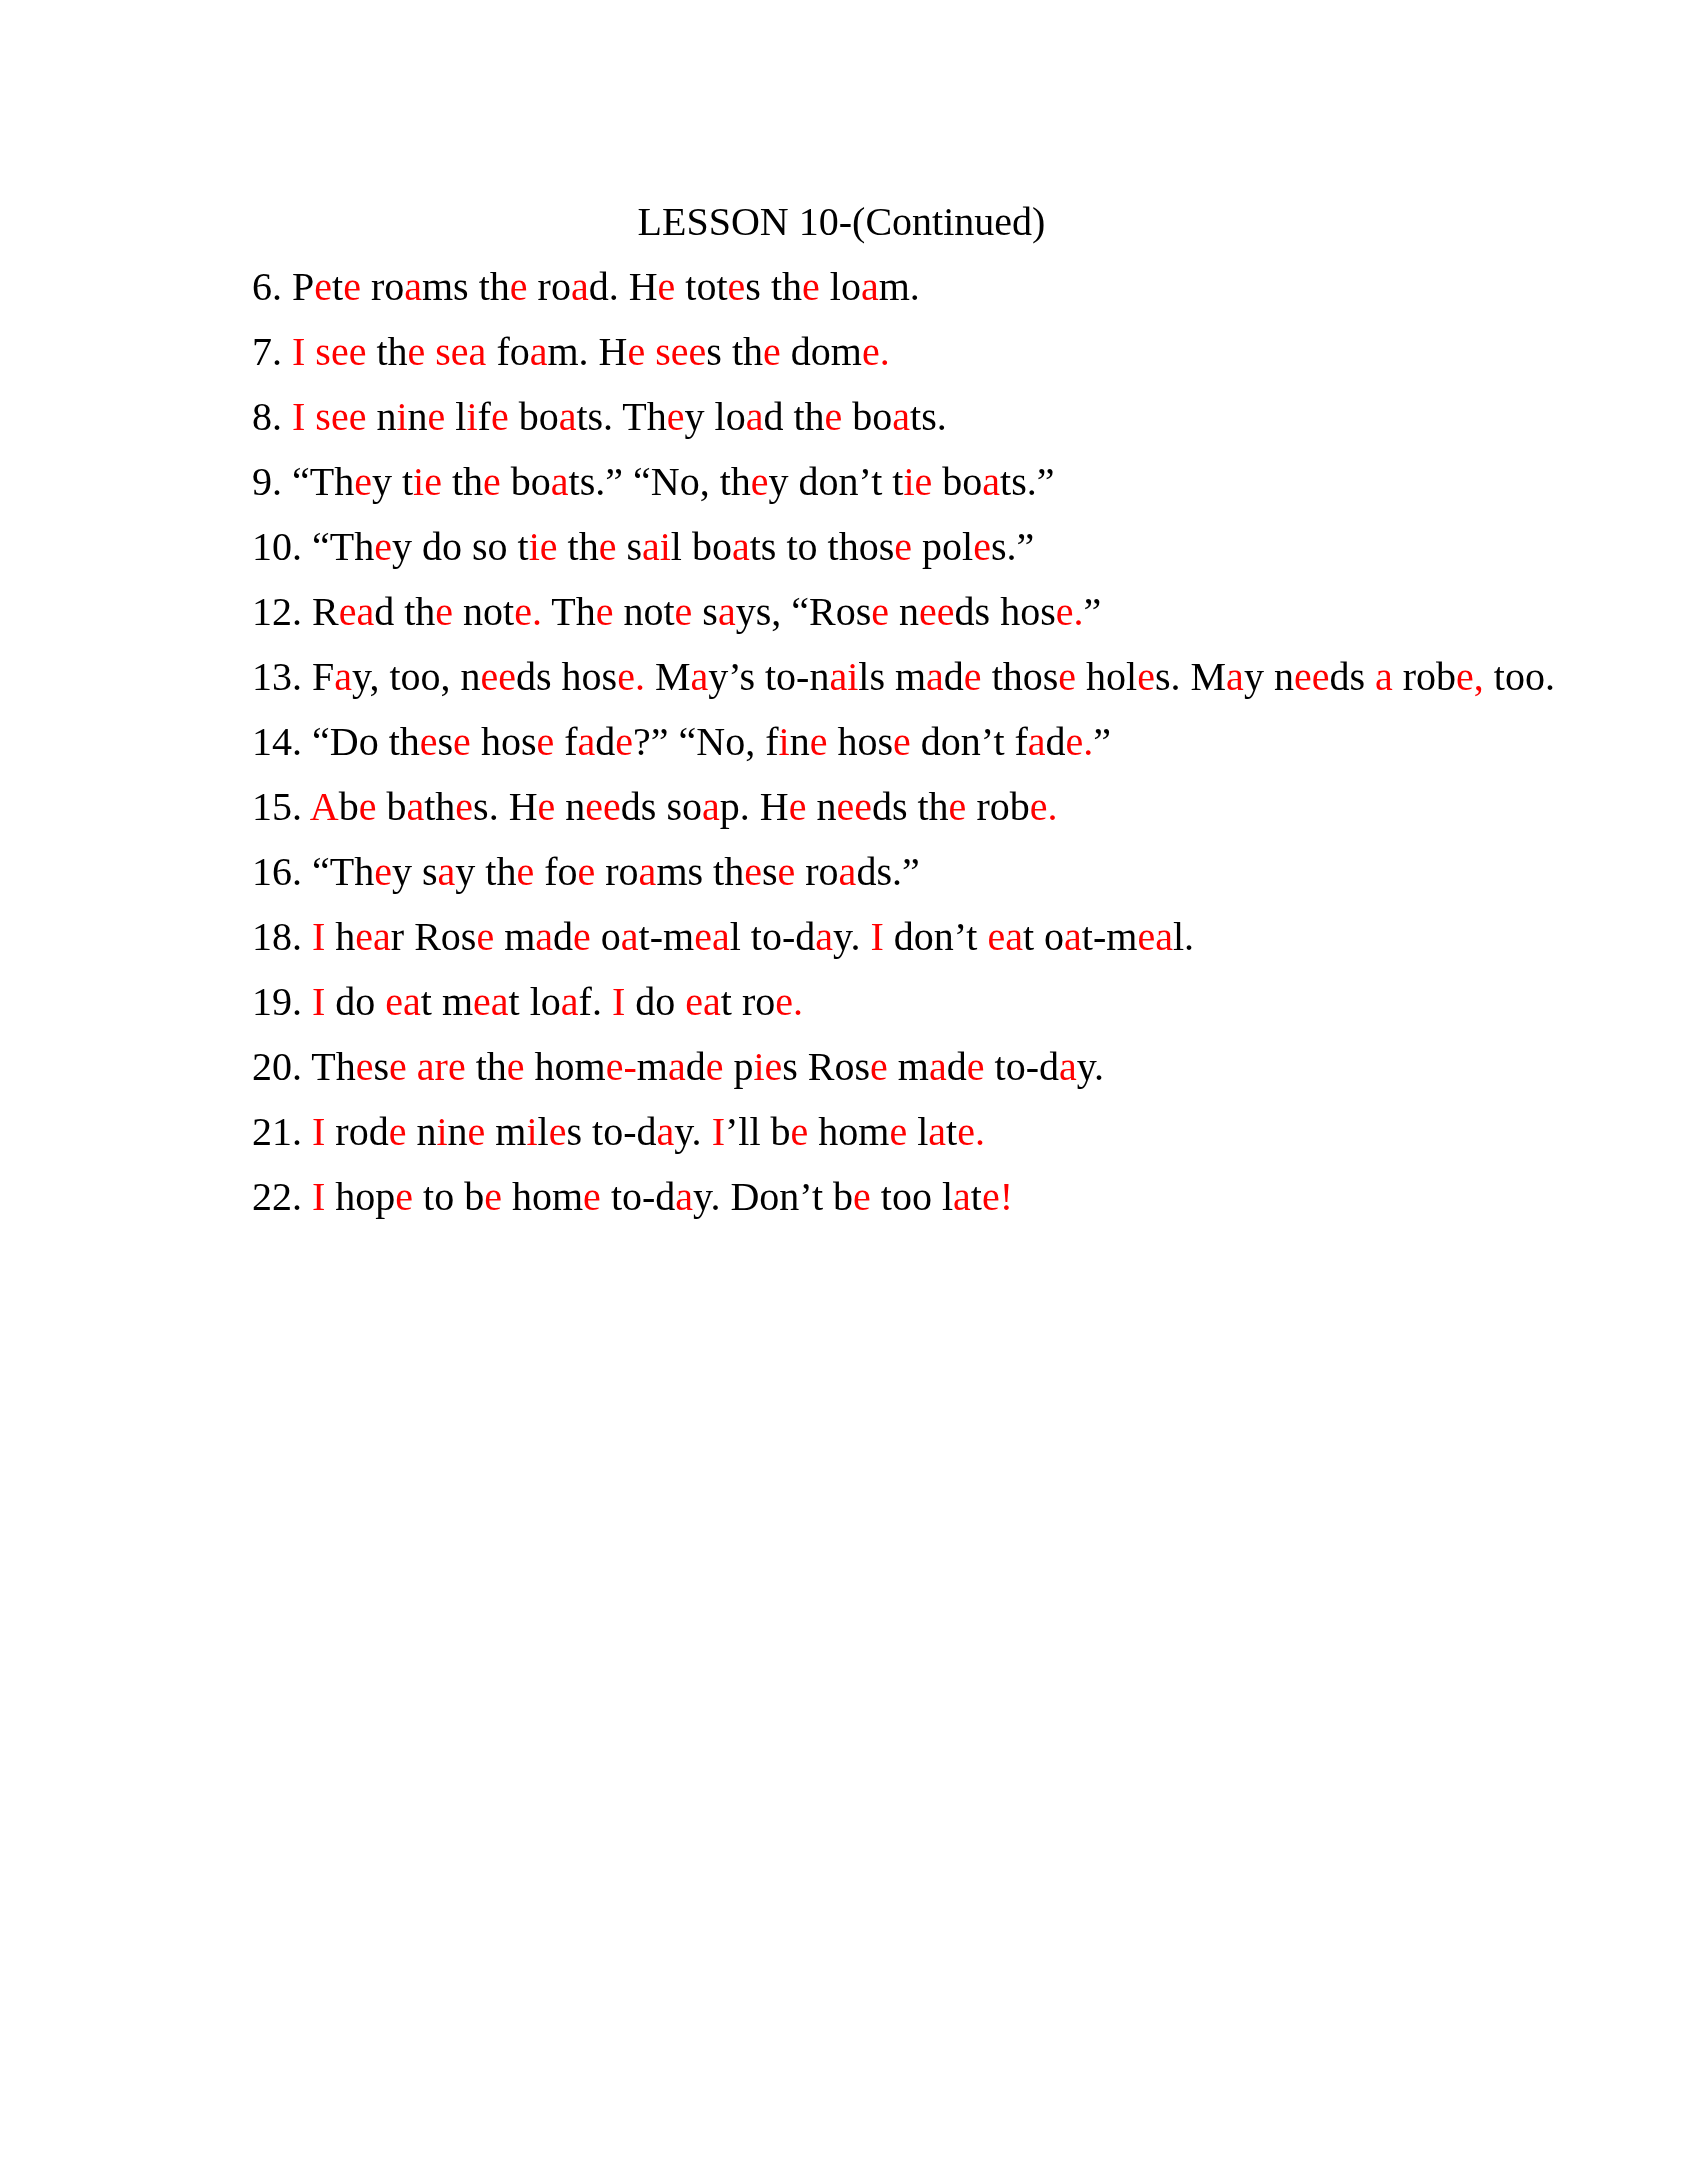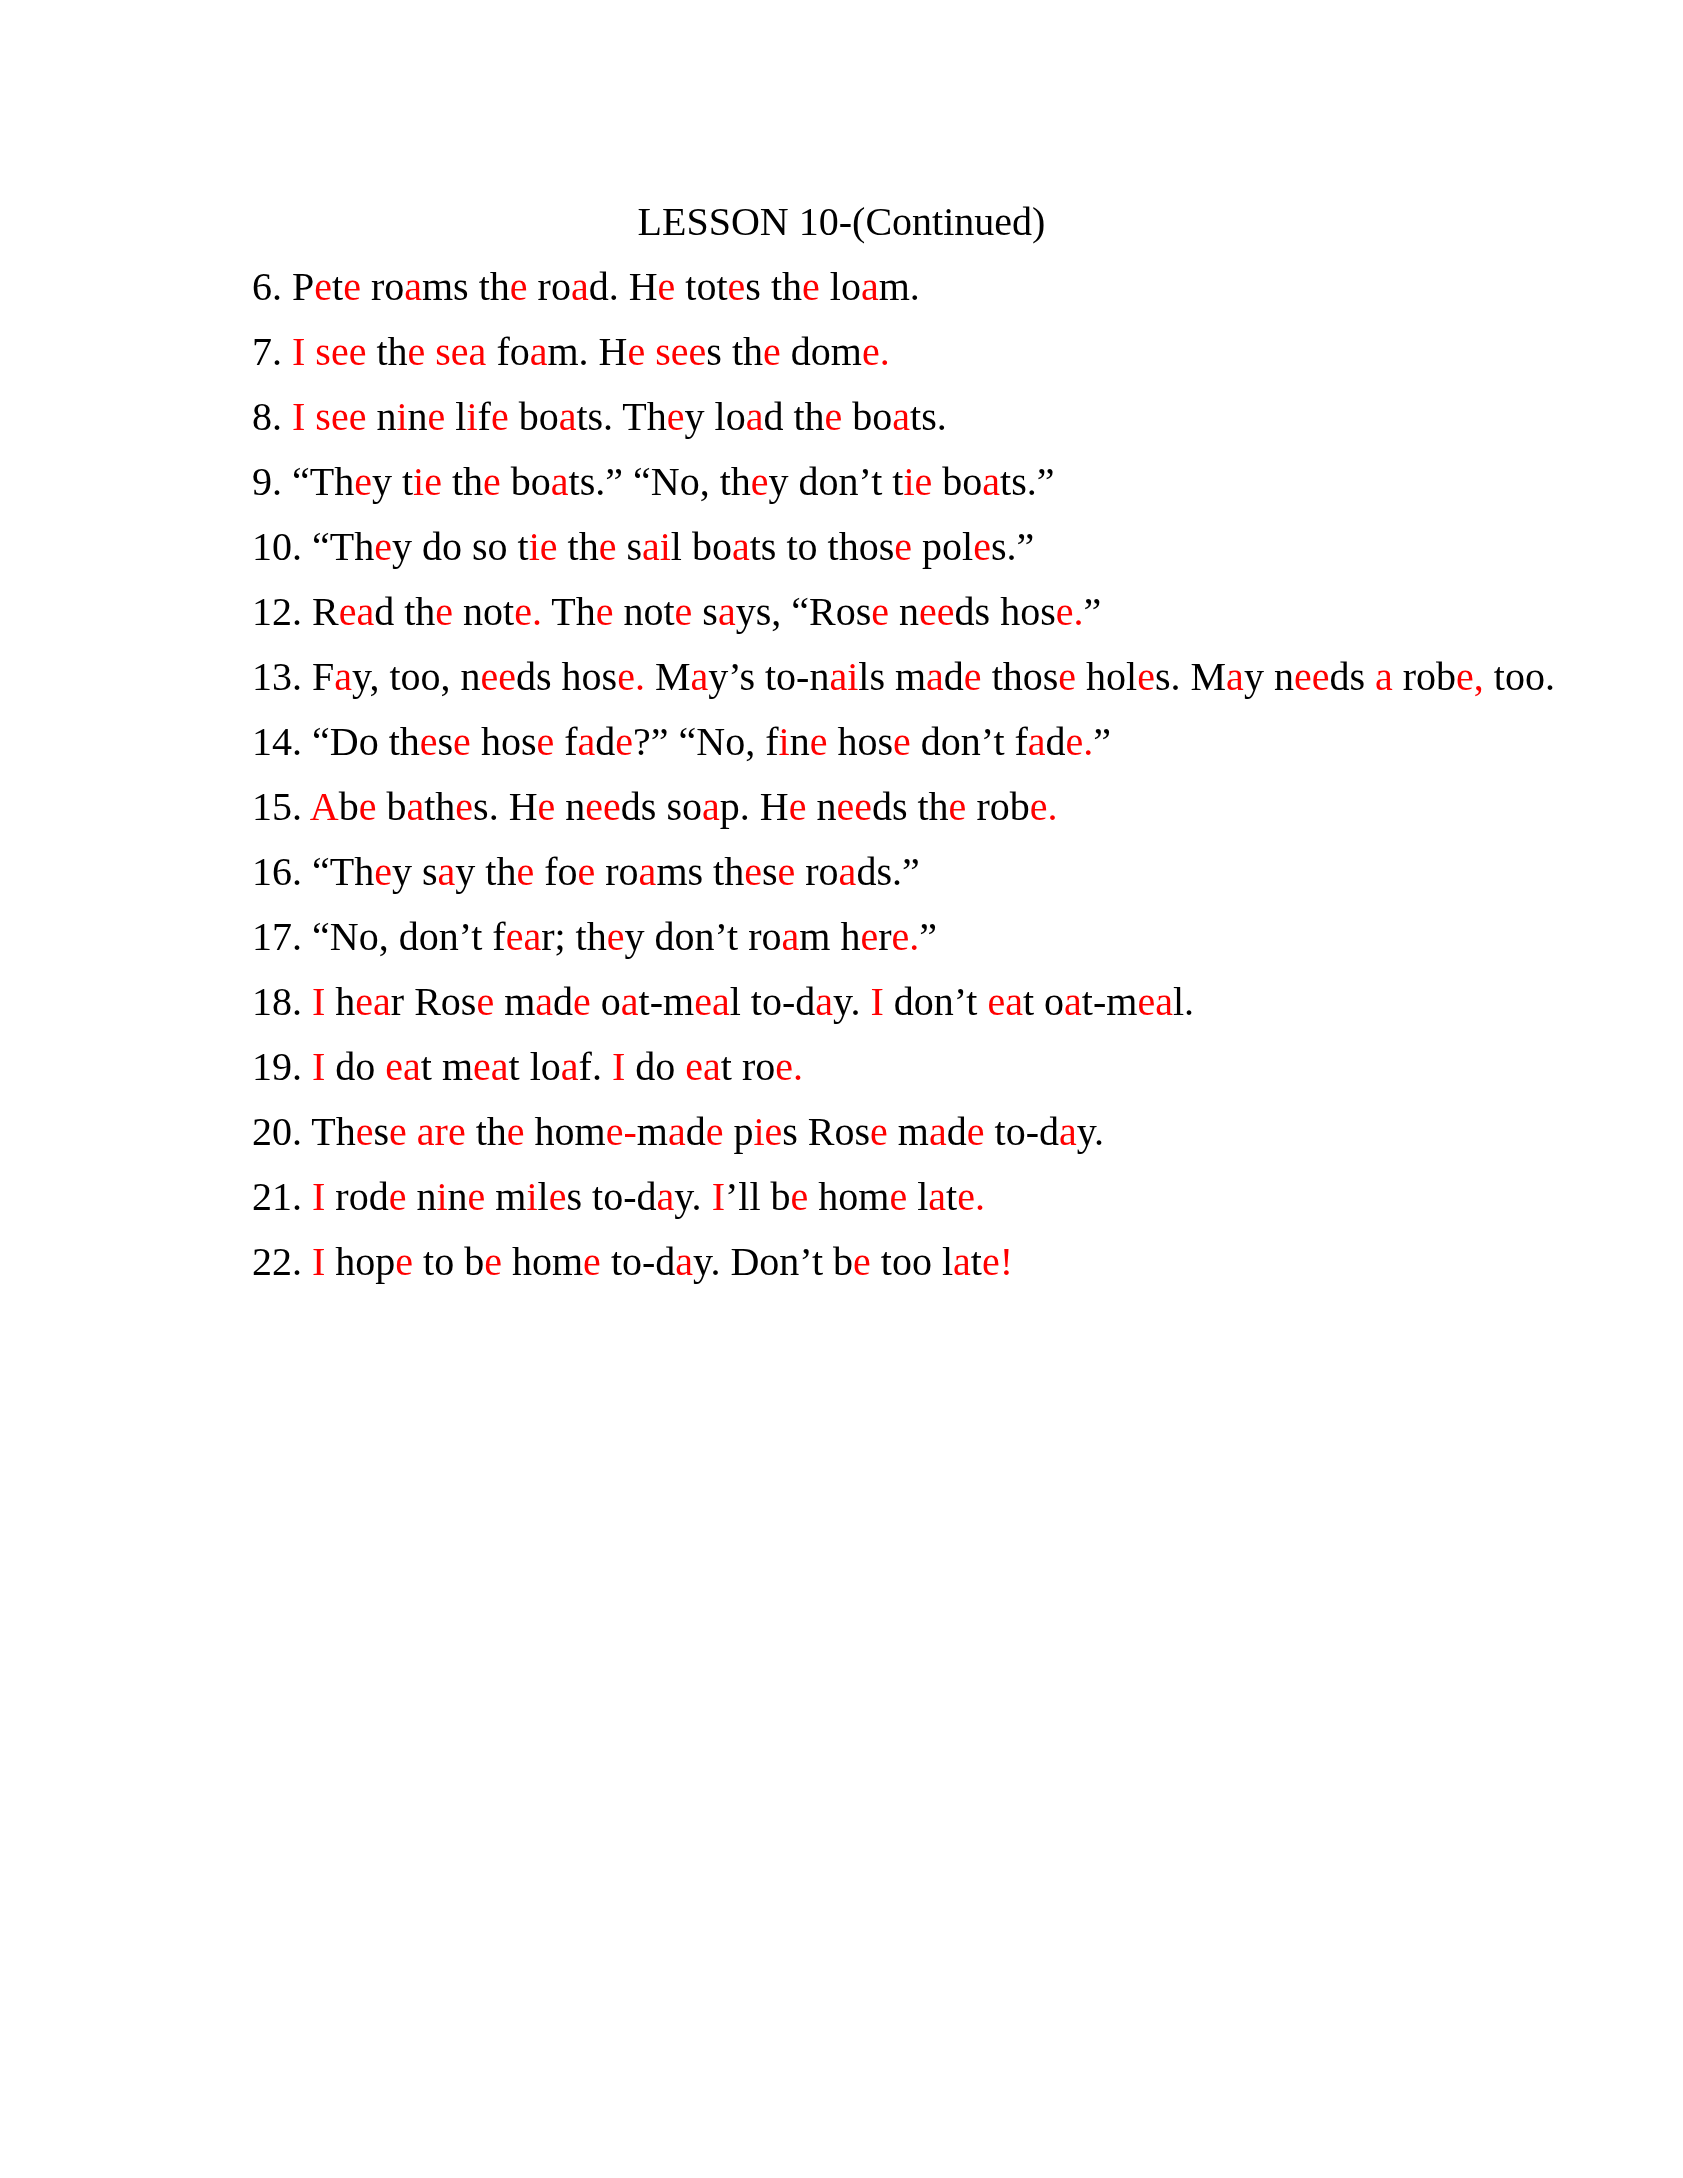--- a/index.html
+++ b/index.html
@@ -44,21 +44,20 @@
       <div class="line"><span class="num">6. </span><span class="blk">P</span><span class="red">e</span><span class="blk">t</span><span class="red">e</span><span class="blk"> ro</span><span class="red">a</span><span class="blk">ms th</span><span class="red">e</span><span class="blk"> ro</span><span class="red">a</span><span class="blk">d. H</span><span class="red">e</span><span class="blk"> tot</span><span class="red">e</span><span class="blk">s th</span><span class="red">e</span><span class="blk"> lo</span><span class="red">a</span><span class="blk">m.</span></div>
       <div class="line"><span class="num">7. </span><span class="red">I see</span><span class="blk"> th</span><span class="red">e</span><span class="blk"> </span><span class="red">sea</span><span class="blk"> fo</span><span class="red">a</span><span class="blk">m. H</span><span class="red">e</span><span class="blk"> </span><span class="red">see</span><span class="blk">s th</span><span class="red">e</span><span class="blk"> dom</span><span class="red">e.</span></div>
       <div class="line"><span class="num">8. </span><span class="red">I see</span><span class="blk"> n</span><span class="red">i</span><span class="blk">n</span><span class="red">e</span><span class="blk"> l</span><span class="red">i</span><span class="blk">f</span><span class="red">e</span><span class="blk"> bo</span><span class="red">a</span><span class="blk">ts. Th</span><span class="red">e</span><span class="blk">y lo</span><span class="red">a</span><span class="blk">d th</span><span class="red">e</span><span class="blk"> bo</span><span class="red">a</span><span class="blk">ts.</span></div>
       <div class="line"><span class="num">9. </span><span class="blk">“Th</span><span class="red">e</span><span class="blk">y t</span><span class="red">ie</span><span class="blk"> th</span><span class="red">e</span><span class="blk"> bo</span><span class="red">a</span><span class="blk">ts.” “No, th</span><span class="red">e</span><span class="blk">y don’t t</span><span class="red">ie</span><span class="blk"> bo</span><span class="red">a</span><span class="blk">ts.”</span></div>
       <div class="line"><span class="num">10. </span><span class="blk">“Th</span><span class="red">e</span><span class="blk">y do so t</span><span class="red">ie</span><span class="blk"> th</span><span class="red">e</span><span class="blk"> s</span><span class="red">ai</span><span class="blk">l bo</span><span class="red">a</span><span class="blk">ts to thos</span><span class="red">e</span><span class="blk"> pol</span><span class="red">e</span><span class="blk">s.”</span></div>
       <div class="line"><span class="num">12. </span><span class="blk">R</span><span class="red">ea</span><span class="blk">d th</span><span class="red">e</span><span class="blk"> not</span><span class="red">e.</span><span class="blk"> Th</span><span class="red">e</span><span class="blk"> not</span><span class="red">e</span><span class="blk"> s</span><span class="red">a</span><span class="blk">ys, “Ros</span><span class="red">e</span><span class="blk"> n</span><span class="red">ee</span><span class="blk">ds hos</span><span class="red">e.</span><span class="blk">”</span></div>
       <div class="line"><span class="num">13. </span><span class="blk">F</span><span class="red">a</span><span class="blk">y, too, n</span><span class="red">ee</span><span class="blk">ds hos</span><span class="red">e.</span><span class="blk"> M</span><span class="red">a</span><span class="blk">y’s to-n</span><span class="red">ai</span><span class="blk">ls m</span><span class="red">a</span><span class="blk">d</span><span class="red">e</span><span class="blk"> thos</span><span class="red">e</span><span class="blk"> hol</span><span class="red">e</span><span class="blk">s. M</span><span class="red">a</span><span class="blk">y n</span><span class="red">ee</span><span class="blk">ds </span><span class="red">a</span><span class="blk"> rob</span><span class="red">e,</span><span class="blk"> too.</span></div>
       <div class="line"><span class="num">14. </span><span class="blk">“Do th</span><span class="red">e</span><span class="blk">s</span><span class="red">e</span><span class="blk"> hos</span><span class="red">e</span><span class="blk"> f</span><span class="red">a</span><span class="blk">d</span><span class="red">e</span><span class="blk">?” “No, f</span><span class="red">i</span><span class="blk">n</span><span class="red">e</span><span class="blk"> hos</span><span class="red">e</span><span class="blk"> don’t f</span><span class="red">a</span><span class="blk">d</span><span class="red">e.</span><span class="blk">”</span></div>
       <div class="line"><span class="num">15. </span><span class="red">A</span><span class="blk">b</span><span class="red">e</span><span class="blk"> b</span><span class="red">a</span><span class="blk">th</span><span class="red">e</span><span class="blk">s. H</span><span class="red">e</span><span class="blk"> n</span><span class="red">ee</span><span class="blk">ds so</span><span class="red">a</span><span class="blk">p. H</span><span class="red">e</span><span class="blk"> n</span><span class="red">ee</span><span class="blk">ds th</span><span class="red">e</span><span class="blk"> rob</span><span class="red">e.</span></div>
       <div class="line"><span class="num">16. </span><span class="blk">“Th</span><span class="red">e</span><span class="blk">y s</span><span class="red">a</span><span class="blk">y th</span><span class="red">e</span><span class="blk"> fo</span><span class="red">e</span><span class="blk"> ro</span><span class="red">a</span><span class="blk">ms th</span><span class="red">e</span><span class="blk">s</span><span class="red">e</span><span class="blk"> ro</span><span class="red">a</span><span class="blk">ds.”</span></div>
-      <div class="line"><span class="num">17. </span><span class="blk">“No, don’t f</span><span class="red">ea</span><span class="blk">r; th</span><span class="red">e</span><span class="blk">y don’t ro</span><span class="red">a</span><span class="blk">m h</span><span class="red">e</span><span class="blk">r</span><span class="red">e.</span><span class="blk">”</span></div>
       <div class="line"><span class="num">18. </span><span class="red">I</span><span class="blk"> h</span><span class="red">ea</span><span class="blk">r Ros</span><span class="red">e</span><span class="blk"> m</span><span class="red">a</span><span class="blk">d</span><span class="red">e</span><span class="blk"> o</span><span class="red">a</span><span class="blk">t-m</span><span class="red">ea</span><span class="blk">l to-d</span><span class="red">a</span><span class="blk">y. </span><span class="red">I</span><span class="blk"> don’t </span><span class="red">ea</span><span class="blk">t o</span><span class="red">a</span><span class="blk">t-m</span><span class="red">ea</span><span class="blk">l.</span></div>
       <div class="line"><span class="num">19. </span><span class="red">I</span><span class="blk"> do </span><span class="red">ea</span><span class="blk">t m</span><span class="red">ea</span><span class="blk">t lo</span><span class="red">a</span><span class="blk">f. </span><span class="red">I</span><span class="blk"> do </span><span class="red">ea</span><span class="blk">t ro</span><span class="red">e.</span></div>
       <div class="line"><span class="num">20. </span><span class="blk">Th</span><span class="red">e</span><span class="blk">s</span><span class="red">e</span><span class="blk"> </span><span class="red">are</span><span class="blk"> th</span><span class="red">e</span><span class="blk"> hom</span><span class="red">e-</span><span class="blk">m</span><span class="red">a</span><span class="blk">d</span><span class="red">e</span><span class="blk"> p</span><span class="red">ie</span><span class="blk">s Ros</span><span class="red">e</span><span class="blk"> m</span><span class="red">a</span><span class="blk">d</span><span class="red">e</span><span class="blk"> to-d</span><span class="red">a</span><span class="blk">y.</span></div>
       <div class="line"><span class="num">21. </span><span class="red">I</span><span class="blk"> rod</span><span class="red">e</span><span class="blk"> n</span><span class="red">i</span><span class="blk">n</span><span class="red">e</span><span class="blk"> m</span><span class="red">i</span><span class="blk">l</span><span class="red">e</span><span class="blk">s to-d</span><span class="red">a</span><span class="blk">y. </span><span class="red">I</span><span class="blk">’ll b</span><span class="red">e</span><span class="blk"> hom</span><span class="red">e</span><span class="blk"> l</span><span class="red">a</span><span class="blk">t</span><span class="red">e.</span></div>
       <div class="line"><span class="num">22. </span><span class="red">I</span><span class="blk"> hop</span><span class="red">e</span><span class="blk"> to b</span><span class="red">e</span><span class="blk"> hom</span><span class="red">e</span><span class="blk"> to-d</span><span class="red">a</span><span class="blk">y. Don’t b</span><span class="red">e</span><span class="blk"> too l</span><span class="red">a</span><span class="blk">t</span><span class="red">e!</span></div>
     </div>
 </div>
 
 
 </body></html>

